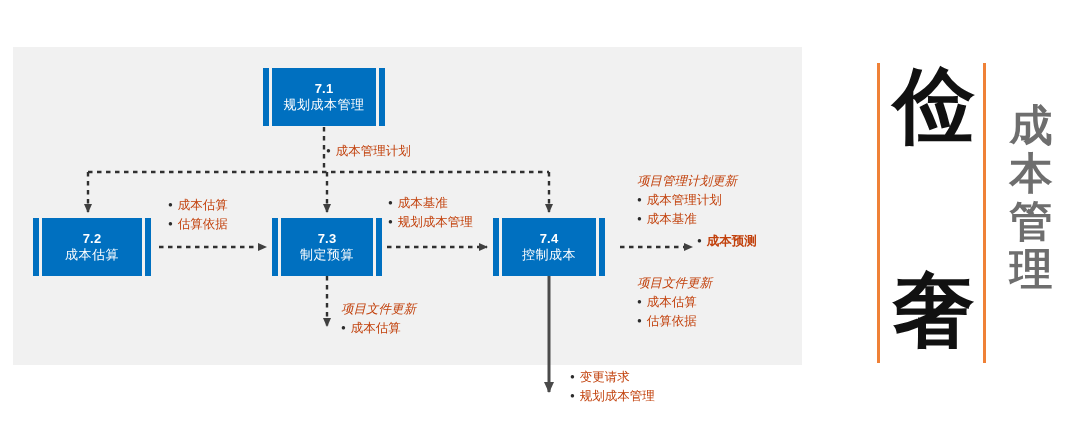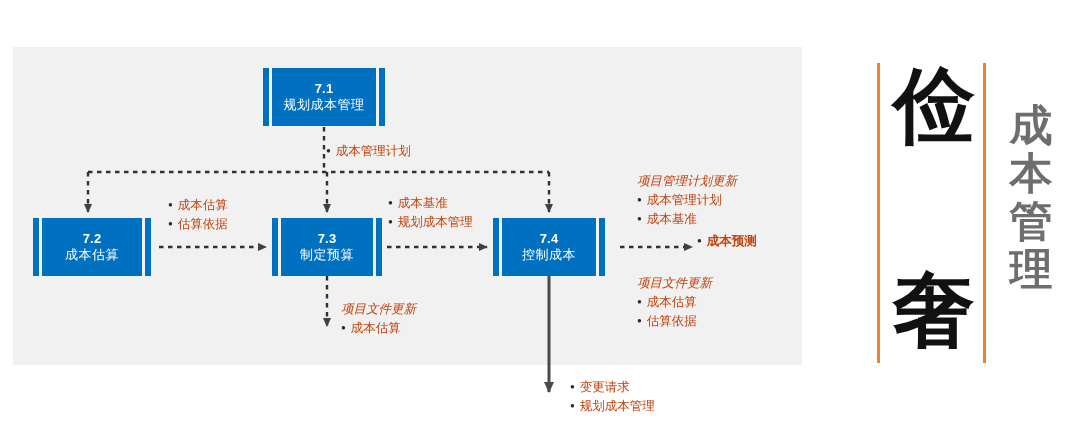--- a/index.html
+++ b/index.html
@@ -106,21 +106,21 @@
     color: #2b2b2b;
   }
 
   #ann-plan   { left: 326px; top: 142px; }
   #ann-est    { left: 168px; top: 196px; }
   #ann-base   { left: 388px; top: 194px; }
   #ann-pmp    { left: 637px; top: 172px; }
   #ann-fcast  { left: 697px; top: 232px; font-weight: bold; }
   #ann-docs1  { left: 341px; top: 300px; }
   #ann-docs2  { left: 637px; top: 274px; }
-  #ann-out    { left: 570px; top: 379px; font-family: Liberation Mono, monospace; }
+  #ann-out    { left: 570px; top: 368px; }
 
   
   .side {
     position: absolute;
     left: 860px;
     top: 55px;
     width: 210px;
     height: 320px;
   }
   .side .rule {

